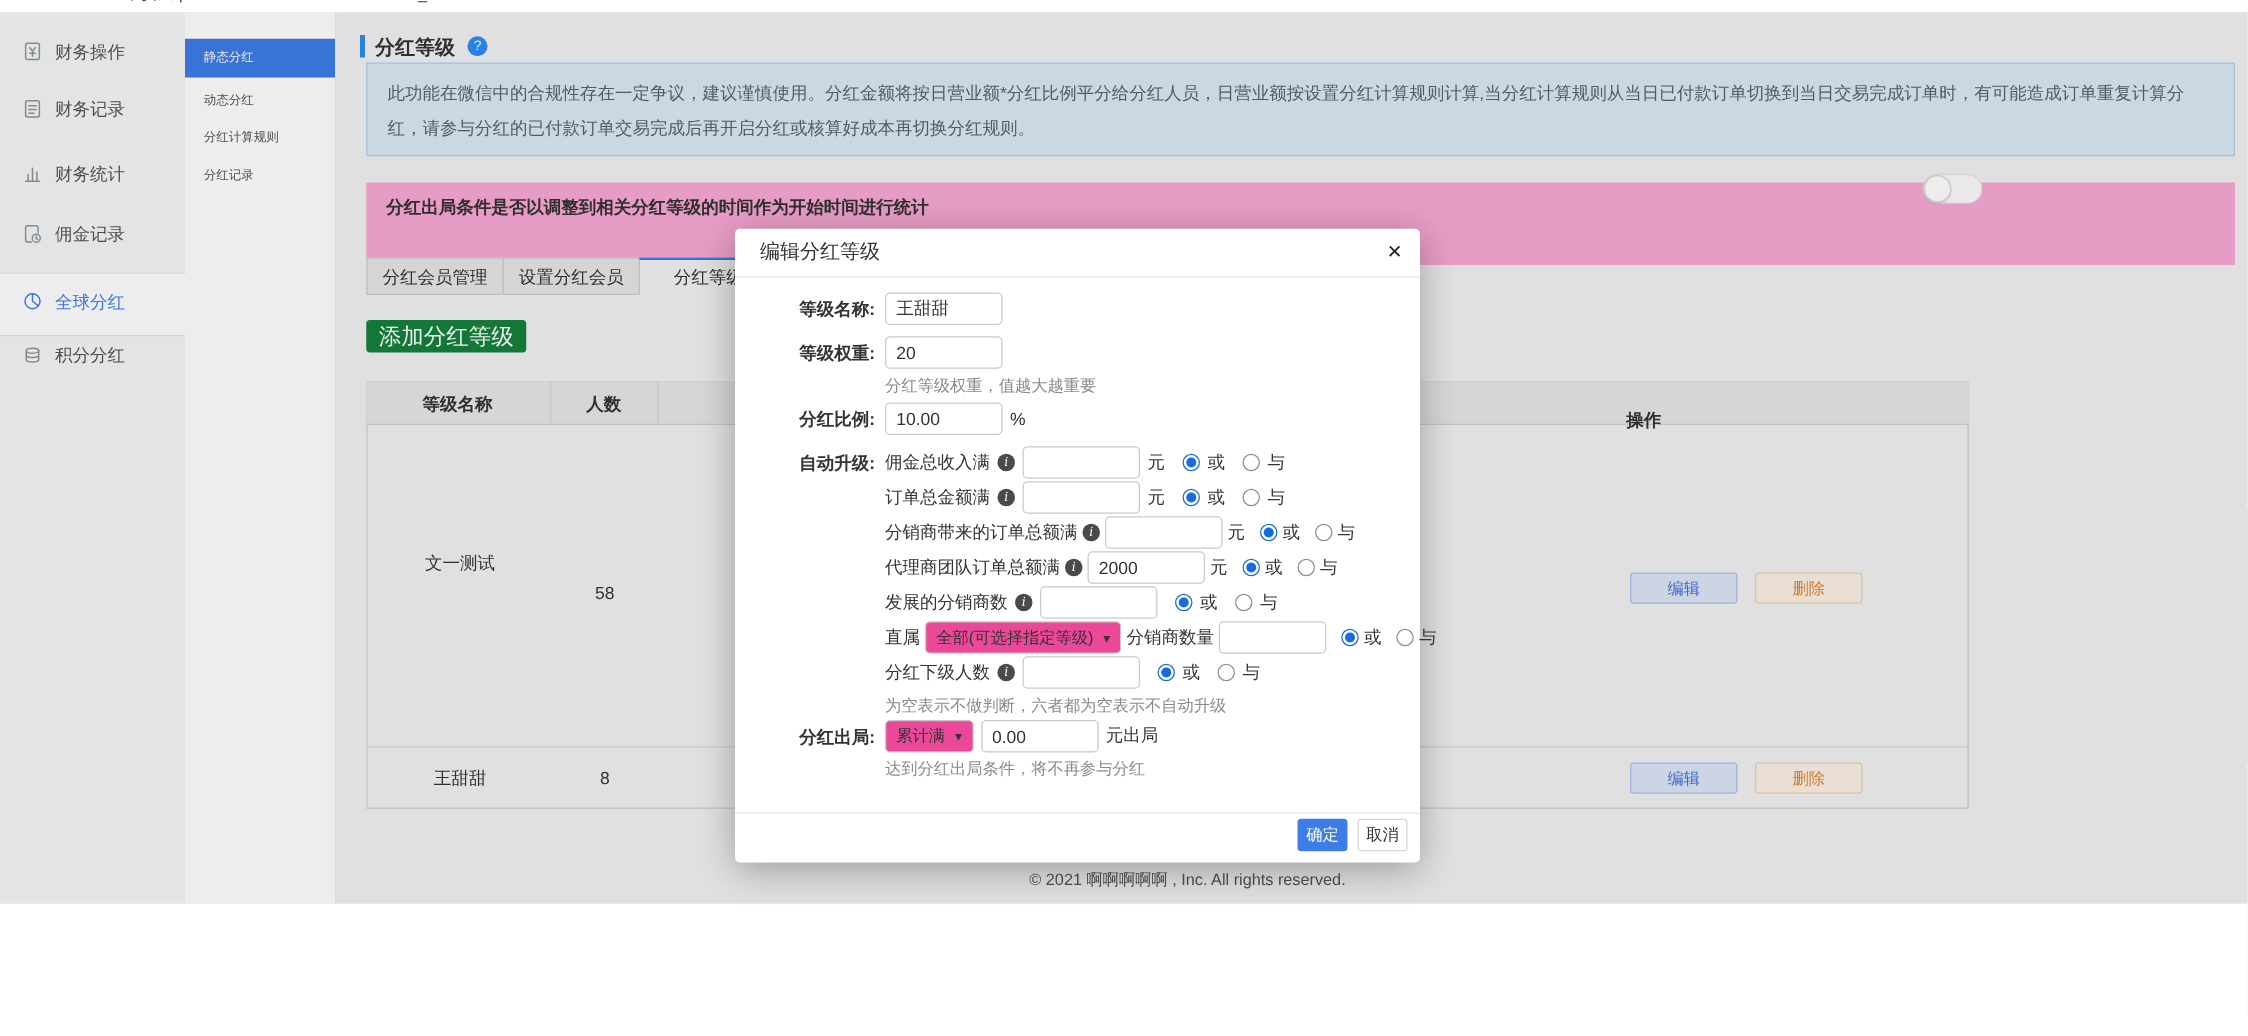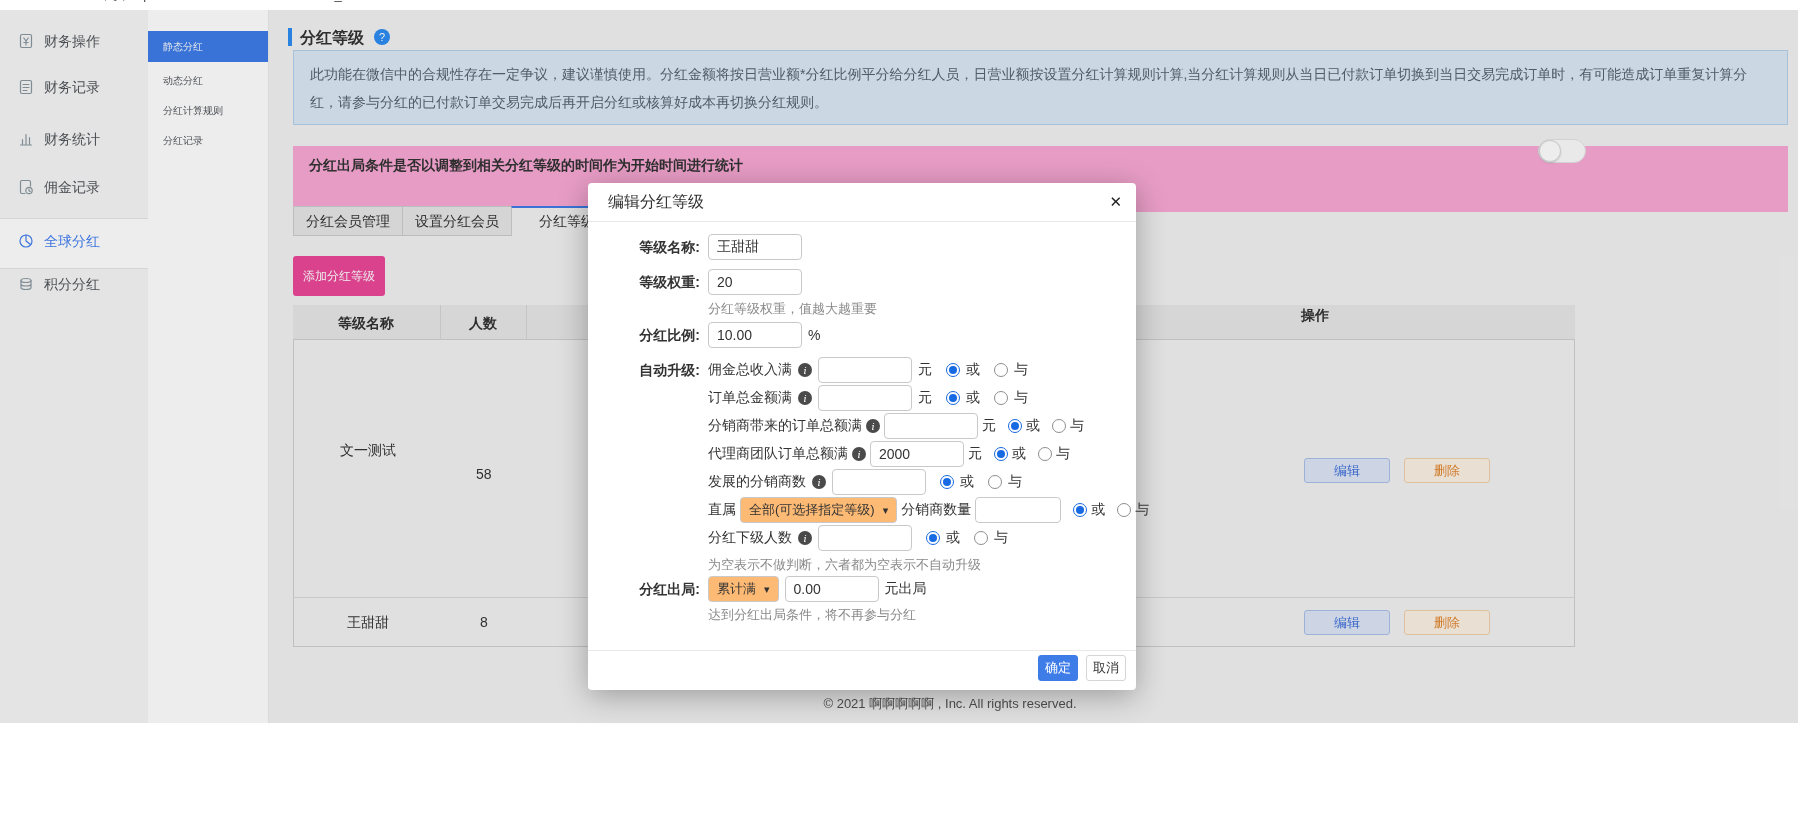--- a/index.html
+++ b/index.html
@@ -41,22 +41,22 @@
   #switch-box .t2{font-size:14px;color:#666;margin-top:7px;}
   #toggle{position:absolute;left:1538px;top:129px;width:48px;height:24px;border-radius:12px;
     background:#fbfbfb;border:1px solid #e2e2e2;box-sizing:border-box;cursor:pointer;}
   #toggle .knob{position:absolute;left:0px;top:0px;width:22px;height:22px;border-radius:50%;background:#fff;
     border:1px solid #d8d8d8;box-sizing:border-box;box-shadow:0 1px 2px rgba(0,0,0,.15);}
   
   .tab{position:absolute;top:196px;height:30px;line-height:28px;text-align:center;font-size:14px;color:#333;
     background:#e6e6e6;border:1px solid #ccc;box-sizing:border-box;width:110px;cursor:pointer;}
   .tab.active{background:#f2f2f2;border-top:2px solid #3e7ce8;border-bottom:none;line-height:26px;}
   
-  #add-btn{position:absolute;left:293px;top:246px;height:40px;padding:0 10px;background:#ec4899;color:#fff;
-    border:none;border-radius:3px;font-size:12px;cursor:pointer;font-family:inherit;}
+  #add-btn{position:absolute;left:293px;top:246px;height:26px;padding:0 10px;background:#15803d;color:#fff;
+    border:none;border-radius:3px;font-size:18px;cursor:pointer;font-family:inherit;}
   
   #table-frame{position:absolute;left:293px;top:295px;width:1282px;height:342px;border:1px solid #cfcfcf;box-sizing:border-box;}
   #table-head{position:absolute;left:293px;top:295px;width:1282px;height:35px;background:#e7e7e7;
     border-bottom:1px solid #cfcfcf;box-sizing:border-box;}
   .th-sep{position:absolute;top:295px;height:35px;width:1px;background:#d4d4d4;}
   #row-sep{position:absolute;left:293px;top:587px;width:1282px;height:1px;background:#d9d9d9;}
   .cell{position:absolute;font-size:14px;color:#333;}
   .cell.hd{font-weight:bold;}
   .tbtn{position:absolute;width:86px;height:25px;border-radius:3px;font-size:13px;display:flex;align-items:center;
     justify-content:center;box-sizing:border-box;cursor:pointer;}
@@ -79,21 +79,21 @@
     box-sizing:border-box;color:#333;background:#fff;font-family:inherit;}
   .inp.small{width:86px;}
   .info{width:14px;height:14px;border-radius:50%;background:#4a4a4a;color:#fff;font-size:10px;font-style:italic;
     font-family:"DejaVu Serif",serif;display:inline-flex;align-items:center;justify-content:center;flex:0 0 auto;}
   .info::before{content:"i";}
   .rdo{width:14px;height:14px;border-radius:50%;border:1px solid #8e8e8e;background:#fff;display:inline-block;
     box-sizing:border-box;flex:0 0 auto;cursor:pointer;}
   .rdo.on{border:1px solid #186ae3;position:relative;}
   .rdo.on::after{content:"";position:absolute;left:2px;top:2px;right:2px;bottom:2px;border-radius:50%;background:#186ae3;}
   .g8{margin-left:8px;}
-  .sel{height:26px;border:1px solid #c9c9c9;border-radius:4px;background:#fdba74;display:inline-flex;align-items:center;
+  .sel{height:26px;border:1px solid #c9c9c9;border-radius:4px;background:#ec4899;display:inline-flex;align-items:center;
     padding:0 8px;gap:8px;font-size:13px;color:#333;cursor:pointer;box-sizing:border-box;}
   .chev{font-size:11px;color:#333;}
   .chev::before{content:"▾";}
   .hint{position:absolute;font-size:13px;color:#8a8a8a;white-space:nowrap;}
   #modal-foot-line{position:absolute;left:0;right:0;top:467px;border-top:1px solid #e8e8e8;}
   .mbtn{position:absolute;top:472px;width:40px;height:26px;border-radius:3px;font-size:13px;cursor:pointer;
     font-family:inherit;display:flex;align-items:center;justify-content:center;box-sizing:border-box;}
   #btn-ok{left:450px;background:#3e7ce8;color:#fff;border:1px solid #3e7ce8;}
   #btn-cancel{left:498px;background:#fff;color:#333;border:1px solid #d5d5d5;}
   svg{stroke:#8a97a0;fill:none;stroke-width:1.2;stroke-linecap:round;}
@@ -186,21 +186,21 @@
 
   <button id="add-btn">添加分红等级</button>
 
   <div id="table-frame"></div>
   <div id="table-head"></div>
   <div class="th-sep" style="left:440px"></div>
   <div class="th-sep" style="left:526px"></div>
   <div id="row-sep"></div>
   <span class="cell hd" style="left:338px;top:305px">等级名称</span>
   <span class="cell hd" style="left:469px;top:305px">人数</span>
-  <span class="cell hd" style="left:1301px;top:297px">操作</span>
+  <span class="cell hd" style="left:1301px;top:318px">操作</span>
 
   <span class="cell" style="left:340px;top:432px">文一测试</span>
   <span class="cell" style="left:476px;top:456px">58</span>
   <div class="tbtn edit" style="left:1304px;top:448px">编辑</div>
   <div class="tbtn del" style="left:1404px;top:448px">删除</div>
 
   <span class="cell" style="left:347px;top:604px">王甜甜</span>
   <span class="cell" style="left:480px;top:604px">8</span>
   <div class="tbtn edit" style="left:1304px;top:600px">编辑</div>
   <div class="tbtn del" style="left:1404px;top:600px">删除</div>

